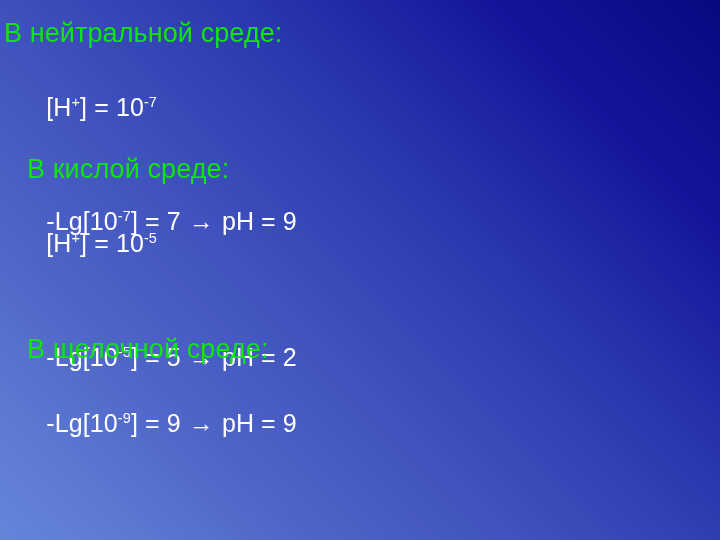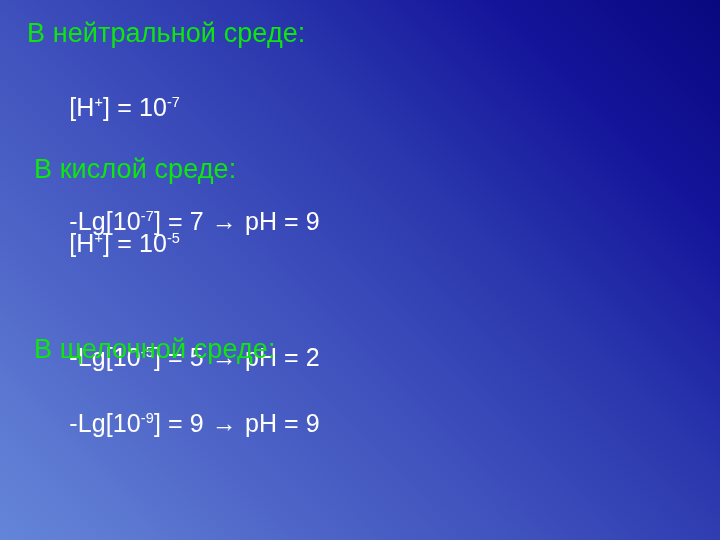--- a/index.html
+++ b/index.html
@@ -30,36 +30,36 @@
         #5d7ad2 90%,
         #6385d8 100%);
     overflow: hidden;
   }
 
   
   .block {
     position: absolute;
     left: 0;
     width: 670px;
-    padding-left: 27px;
+    padding-left: 4px;
     box-sizing: border-box;
   }
   #block-neutral { top: 16px; }
   #block-acidic  { top: 152px; }
   #block-basic   { top: 332px; }
 
   .heading {
     color: #0ee60e;
     font-size: 27px;
     line-height: 34px;
     white-space: pre;
     letter-spacing: 0.1px;
   }
   
-  .heading.indented { padding-left: 7px; }
+  .heading.indented { padding-left: 7px; margin-left: 16px; }
 
   .line {
     color: #ffffff;
     font-size: 25px;
     line-height: 38px;
     white-space: pre;
     letter-spacing: 0.1px;
   }
   .line.small {
     font-size: 24px;

